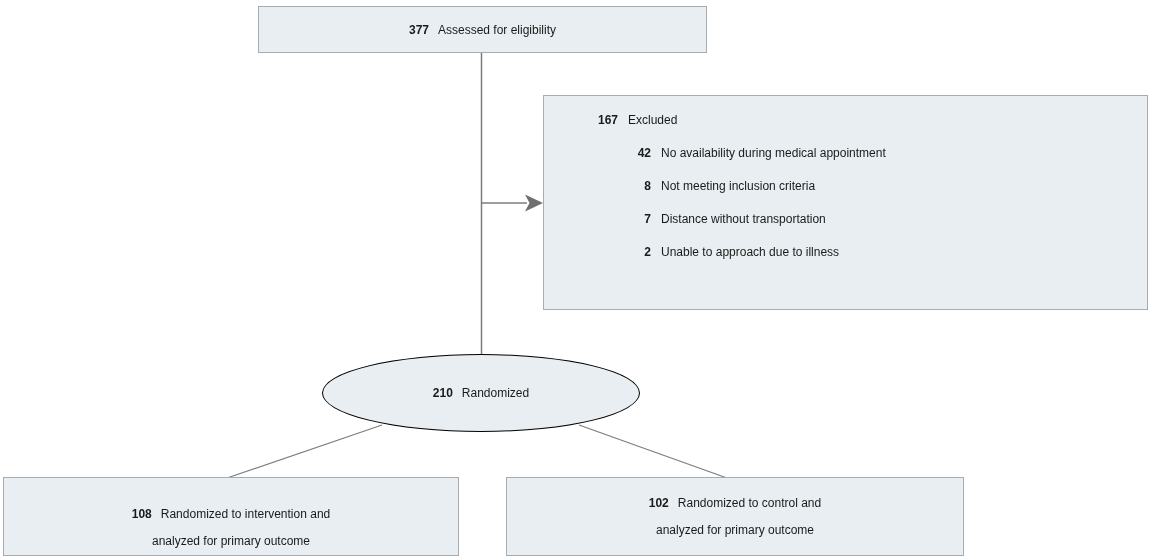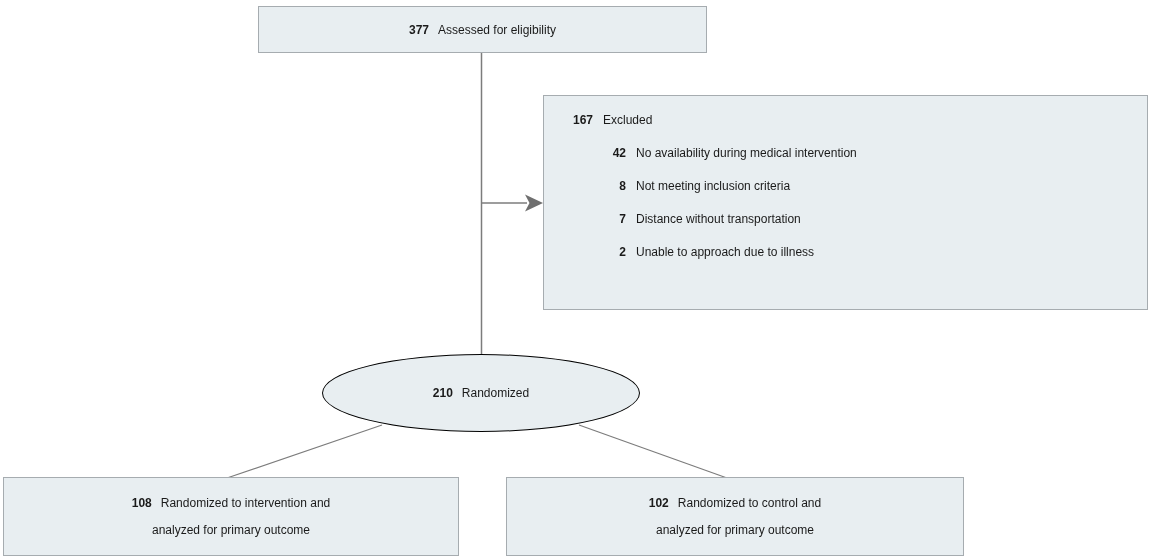--- a/index.html
+++ b/index.html
@@ -21,35 +21,35 @@
     z-index:1;
   }
   .num { font-weight:bold; }
   .gap { margin-right:9px; }
   .center-flex { display:flex; align-items:center; justify-content:center; }
 
   
   .top-box { left:258px; top:6px; width:449px; height:47px; }
 
   
-  .excluded-box { left:543px; top:95px; width:605px; height:215px; padding:8px 8px 0 8px; line-height:33px; }
+  .excluded-box { left:543px; top:95px; width:605px; height:215px; padding:8px 8px 0 33px; line-height:33px; }
   .ex-header { display:grid; grid-template-columns:41px 1fr; column-gap:10px; }
   .ex-row { display:grid; grid-template-columns:74px 1fr; column-gap:10px; }
   .ex-header .num, .ex-row .num { text-align:right; }
 
   
   .ellipse {
     position:absolute; left:322px; top:354px; width:318px; height:78px;
     background:#e8eef1; border:1px solid #000000; border-radius:50%;
     box-sizing:border-box; z-index:1;
   }
 
   
   .bottom-box { top:477px; height:79px; text-align:center; line-height:27px; }
-  .left-box  { left:3px;   width:456px; }
+  .left-box  { left:3px;   width:456px;align-items:flex-end; }
   .right-box { left:506px; width:458px; }
 </style>
 </head>
 <body>
 
 <div class="canvas">
 
   <svg class="connectors" width="1156" height="560" viewBox="0 0 1156 560">
 
     <line x1="481.5" y1="53" x2="481.5" y2="356" stroke="#7c7c7c" stroke-width="1.5"></line>
@@ -68,21 +68,21 @@
     </span>
   </div>
 
   <div class="box excluded-box">
     <div class="ex-header">
       <span class="num">167</span>
       <span>Excluded</span>
     </div>
     <div class="ex-row">
       <span class="num">42</span>
-      <span>No availability during medical intervention</span>
+      <span>No availability during medical appointment</span>
     </div>
     <div class="ex-row">
       <span class="num">8</span>
       <span>Not meeting inclusion criteria</span>
     </div>
     <div class="ex-row">
       <span class="num">7</span>
       <span>Distance without transportation</span>
     </div>
     <div class="ex-row">

